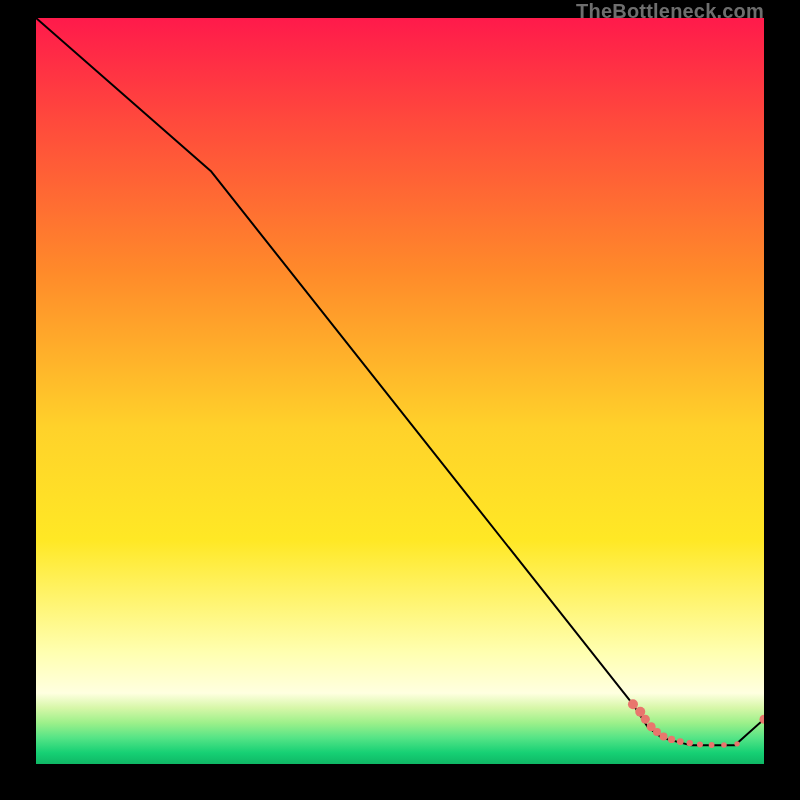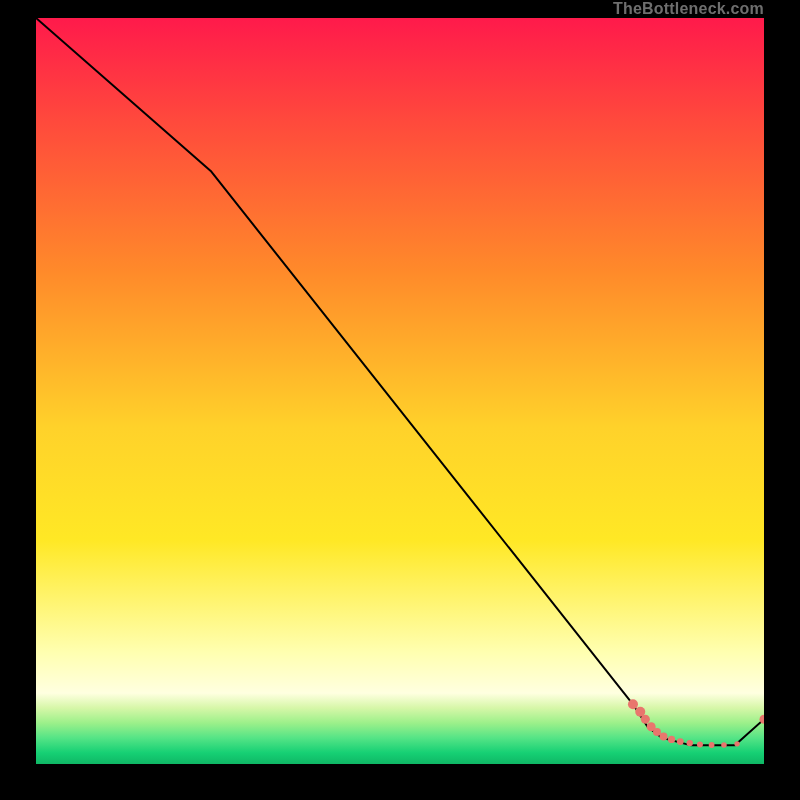--- a/index.html
+++ b/index.html
@@ -36,21 +36,21 @@
     top: 0;
     width: 100%;
     height: 100%;
     pointer-events: none;
   }
   .watermark {
     position: absolute;
     top: 0;
     right: 36px;
     font-family: Arial, Helvetica, sans-serif;
-    font-size: 16px;
+    font-size: 20px;
     font-weight: 600;
     color: #6e6e6e;
     letter-spacing: 0.2px;
   }
 </style>
 </head>
 <body>
 <div class="stage">
 
   <div class="watermark">TheBottleneck.com</div>

